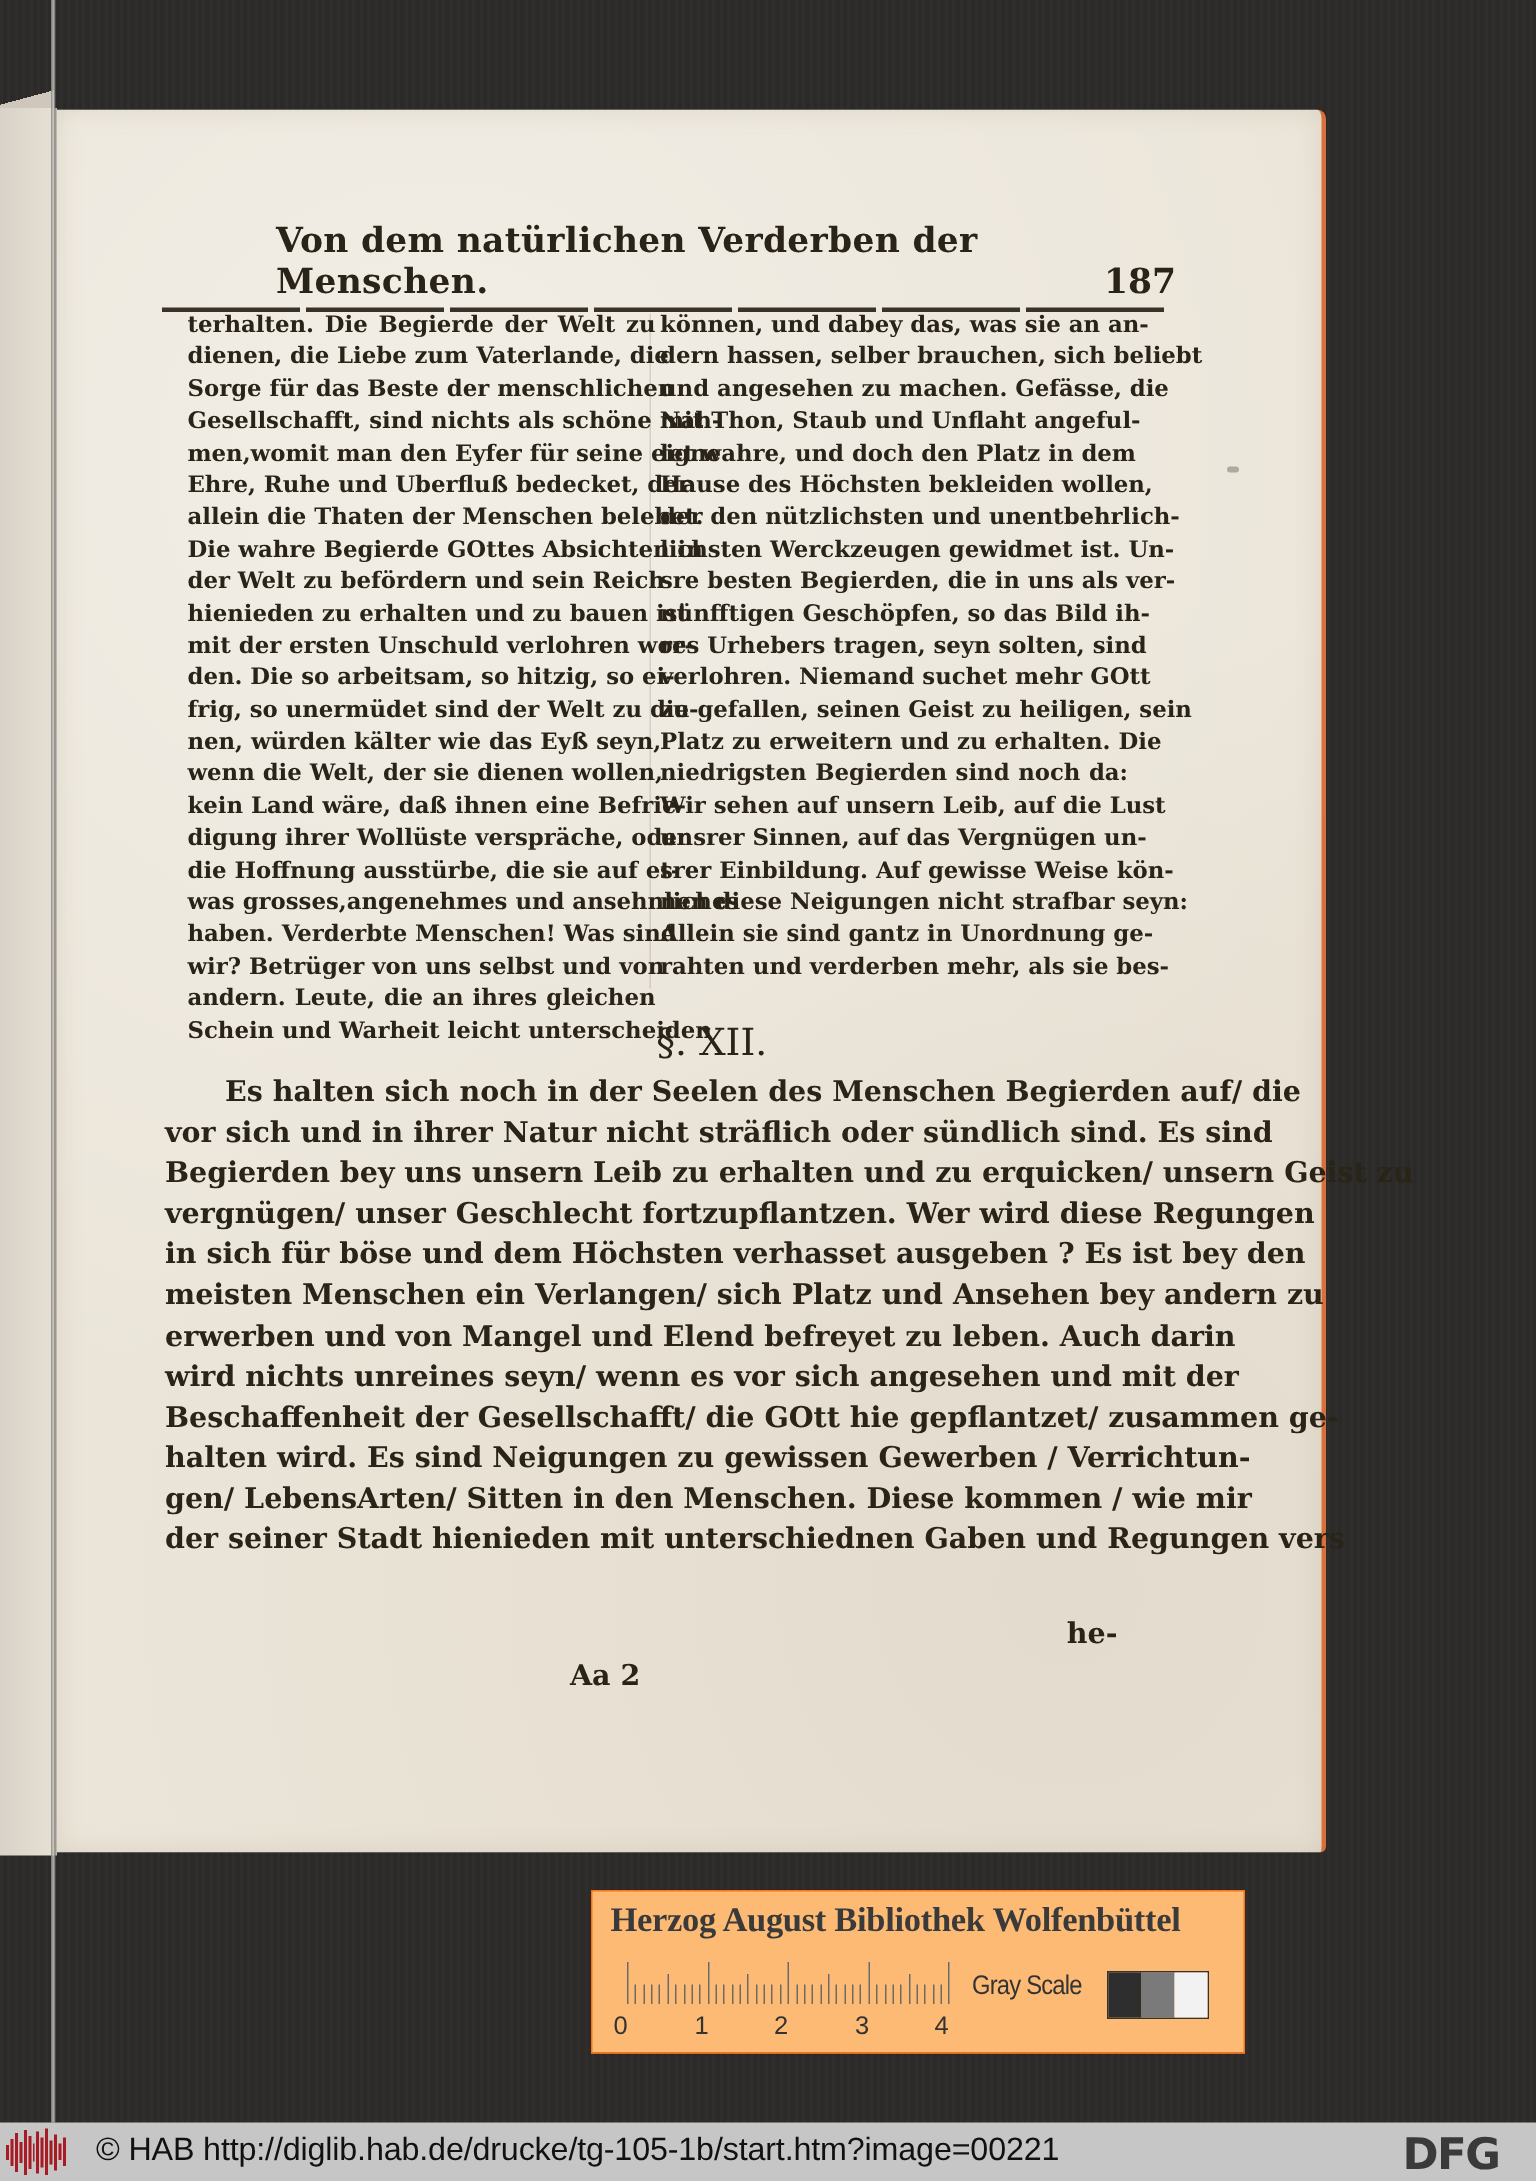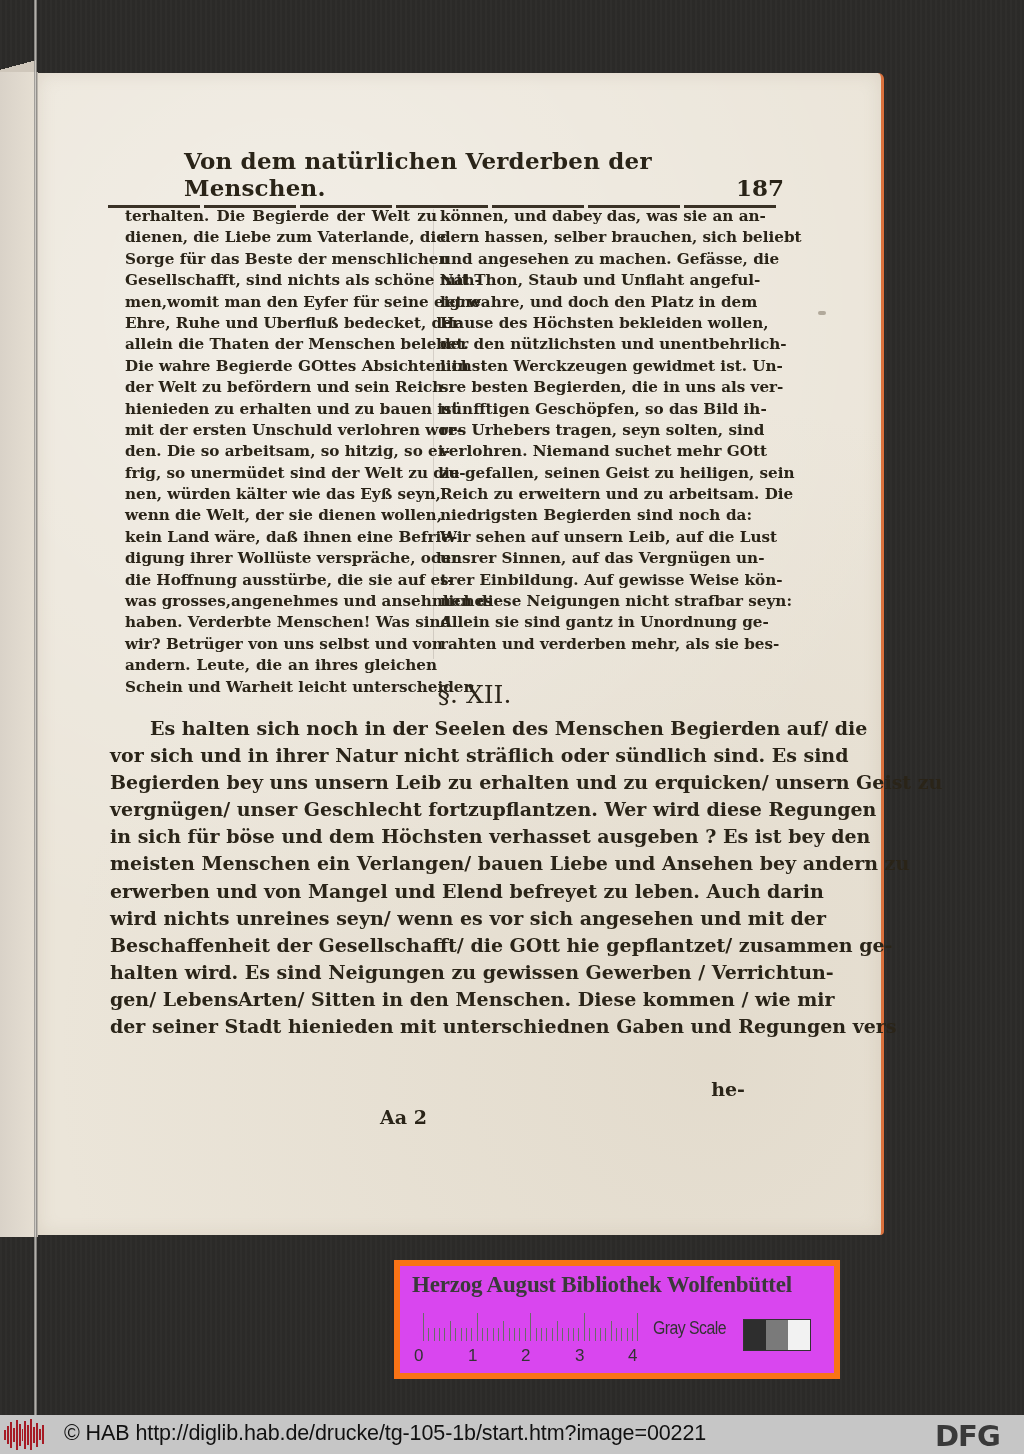--- a/index.html
+++ b/index.html
@@ -89,21 +89,21 @@
     .signature { position: absolute; left: 270px; top: 0; margin-top: 28px; }
     .catchword { position: absolute; right: 0; top: 0; }
     .margin-mark {
       position: absolute; left: 780px; top: 238px; width: 8px; height: 4px;
       background: #8a8070; border-radius: 2px; opacity: 0.6;
     }
 
     
     .scale-card {
       position: absolute; left: 394px; top: 1260px; width: 434px; height: 107px;
-      background: #d946ef; border: 6px solid #f97316;
+      background: #fdba74; border: 1px solid #f97316;
     }
     .scale-title {
       position: absolute; left: 12px; top: 6px; font-family: "Liberation Serif", serif;
       font-weight: bold; font-size: 23px; color: #3a3a3a; letter-spacing: -0.2px;
       white-space: nowrap;
     }
     .ruler {
       position: absolute; left: 23px; top: 47px; width: 216px; height: 40px;
     }
     .ruler .tick { position: absolute; bottom: 12px; width: 1px; background: #6a6a6a; }
@@ -191,41 +191,41 @@
       <span class="line">mit Thon, Staub und Unflaht angeful-</span>
       <span class="line">let wahre,  und doch den Platz in dem</span>
       <span class="line">Hause des Höchsten bekleiden wollen,</span>
       <span class="line">der den nützlichsten und unentbehrlich-</span>
       <span class="line">lichsten Werckzeugen gewidmet ist.  Un-</span>
       <span class="line">sre besten Begierden, die in uns als ver-</span>
       <span class="line">nünfftigen Geschöpfen, so das Bild ih-</span>
       <span class="line">res Urhebers tragen,  seyn solten, sind</span>
       <span class="line">verlohren. Niemand suchet mehr GOtt</span>
       <span class="line">zu gefallen, seinen Geist zu heiligen, sein</span>
-      <span class="line">Reich zu erweitern und zu arbeitsam. Die</span>
+      <span class="line">Platz zu erweitern und zu erhalten. Die</span>
       <span class="line">niedrigsten  Begierden  sind noch da:</span>
       <span class="line">Wir sehen auf unsern Leib, auf die Lust</span>
       <span class="line">unsrer Sinnen, auf das Vergnügen un-</span>
       <span class="line">srer Einbildung. Auf gewisse Weise kön-</span>
       <span class="line">nen diese Neigungen nicht strafbar seyn:</span>
       <span class="line">Allein sie sind gantz in Unordnung ge-</span>
       <span class="line">rahten und verderben mehr, als sie bes-</span>
     </div>
 
   <div class="margin-mark"></div>
 
   <div class="section-head">§. XII.</div>
 
   <div class="body-text" id="body-text">
       <span class="line first">Es halten sich noch in der Seelen des Menschen Begierden auf/ die</span>
       <span class="line">vor sich und in ihrer Natur nicht sträflich oder sündlich sind. Es sind</span>
       <span class="line">Begierden bey uns unsern Leib zu erhalten und zu erquicken/ unsern Geist zu</span>
       <span class="line">vergnügen/ unser Geschlecht fortzupflantzen.  Wer wird diese Regungen</span>
       <span class="line">in sich für böse und dem Höchsten verhasset ausgeben ?  Es ist bey den</span>
-      <span class="line">meisten Menschen ein Verlangen/ bauen Liebe und Ansehen bey andern zu</span>
+      <span class="line">meisten Menschen ein Verlangen/ sich Platz und Ansehen bey andern zu</span>
       <span class="line">erwerben und von Mangel und Elend befreyet zu leben.  Auch darin</span>
       <span class="line">wird nichts unreines seyn/  wenn es vor sich angesehen und mit der</span>
       <span class="line">Beschaffenheit der Gesellschafft/ die GOtt hie gepflantzet/ zusammen ge-</span>
       <span class="line">halten wird.  Es sind Neigungen zu gewissen Gewerben / Verrichtun-</span>
       <span class="line">gen/ LebensArten/ Sitten in den Menschen.  Diese kommen / wie mir</span>
       <span class="line last">der seiner Stadt hienieden mit unterschiednen Gaben und Regungen vers</span>
     </div>
 
   <div class="signature-row">
     <span class="signature">Aa 2</span>

